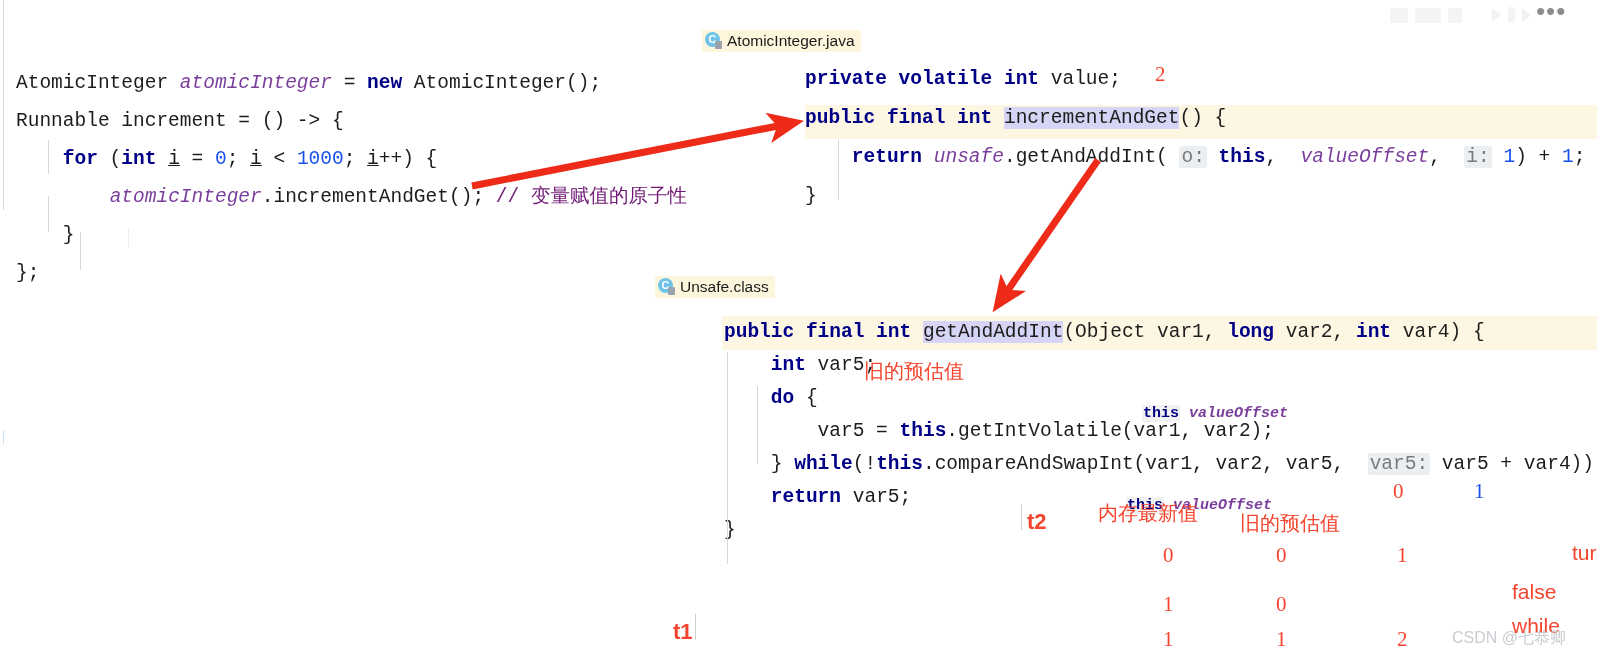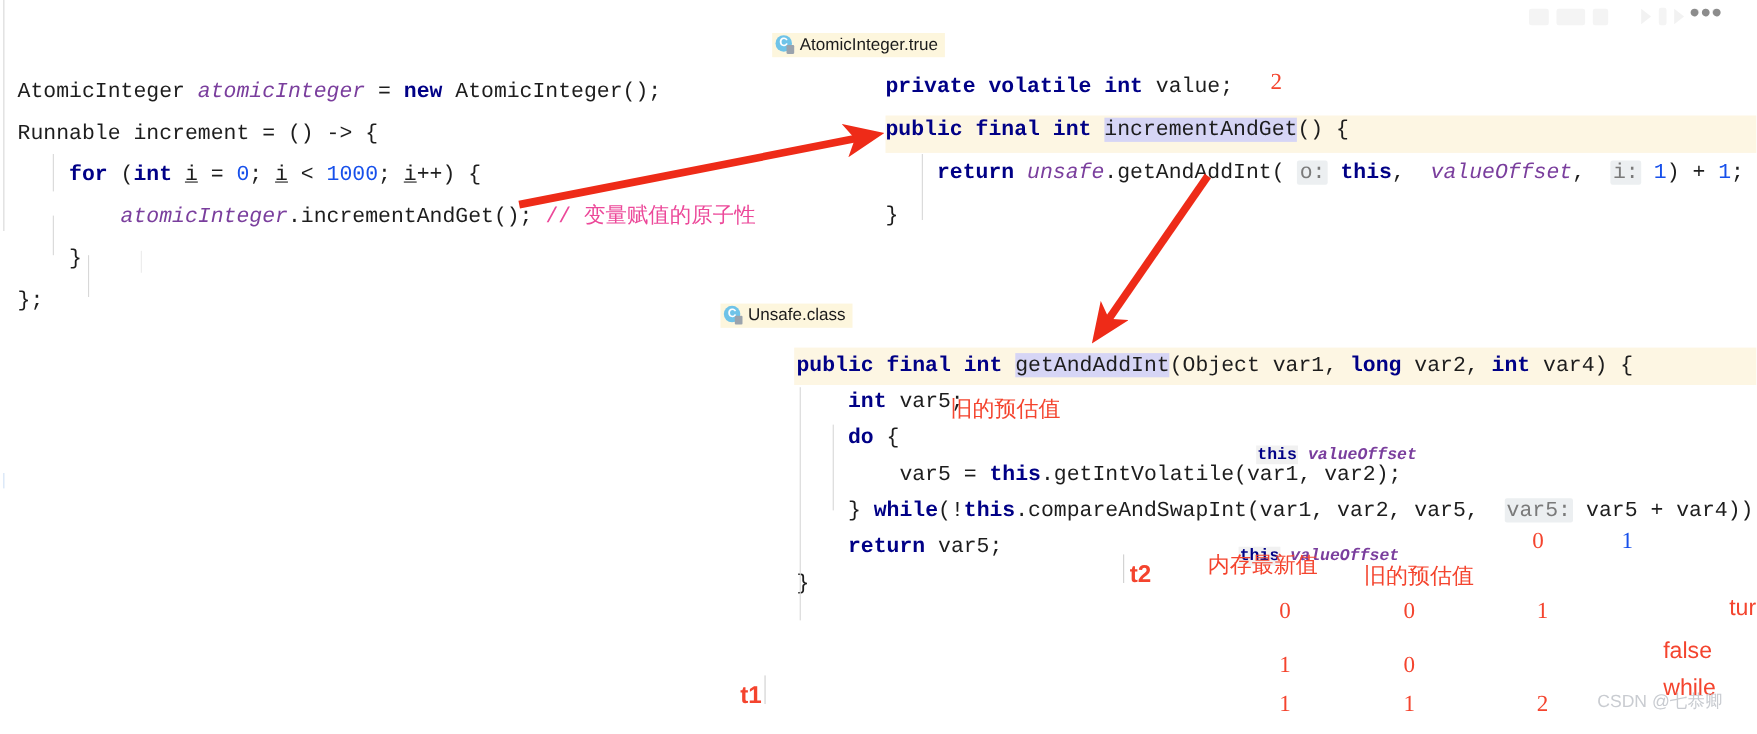--- a/index.html
+++ b/index.html
@@ -30,21 +30,21 @@
     line-height: 38px;
     color: #1d1d1d;
     letter-spacing: 0px;
   }
 
   
   .kw   { color: #000086; font-weight: bold; }
   .fld  { color: #7a3e9d; font-style: italic; }
   .num  { color: #1750eb; }
   .plain{ color: #1d1d1d; }
-  .comment { color: #ec4899; font-style: normal; }
+  .comment { color: #701a75; font-style: normal; }
   .hintname {
     color: #7a7a7a;
     background: #eceff1;
     padding: 0 2px;
     border-radius: 2px;
   }
   .sel {                      
     background: #d6d5f5;
   }
 
@@ -212,21 +212,21 @@
   <div class="guide" style="left:48px; top:196px; height:36px;"></div>
   <div class="guide" style="left:80px; top:232px; height:38px;"></div>
   <div class="guide" style="left:128px; top:228px; height:20px; background:#ececec;"></div>
 
   <div class="filechip" style="left:702px; top:30px;">
     <span class="cicon">
       <span class="disc"></span>
         <span class="cletter">C</span>
         <span class="tag"></span>
     </span>
-    <span>AtomicInteger.true</span>
+    <span>AtomicInteger.java</span>
   </div>
 
   <div class="band" style="left:805px; top:105px; width:792px;"></div>
   <div class="band" style="left:805px; top:62px; width:0px;"></div>
 
   <div class="abs code" id="ai-lines" style="left:805px; top:60px;"><div style="height: 39px; line-height: 39px;"><span class="kw">private volatile int</span><span class="plain"> value;</span></div><div style="height: 39px; line-height: 39px;"><span class="kw">public final int</span><span class="plain"> </span><span class="sel">incrementAndGet</span><span class="plain">() {</span></div><div style="height: 39px; line-height: 39px;"><span class="plain">    </span><span class="kw">return</span><span class="plain"> </span><span class="fld">unsafe</span><span class="plain">.getAndAddInt( </span><span class="hintname">o:</span><span class="plain"> </span><span class="kw">this</span><span class="plain">,  </span><span class="fld">valueOffset</span><span class="plain">,  </span><span class="hintname">i:</span><span class="plain"> </span><span class="num">1</span><span class="plain">) + </span><span class="num">1</span><span class="plain">;</span></div><div style="height: 39px; line-height: 39px;"><span class="plain">}</span></div></div>
 
   <div class="guide" style="left:838px; top:140px; height:60px;"></div>
 
   <div class="ann num" style="left:1155px; top:62px;">2</div>

